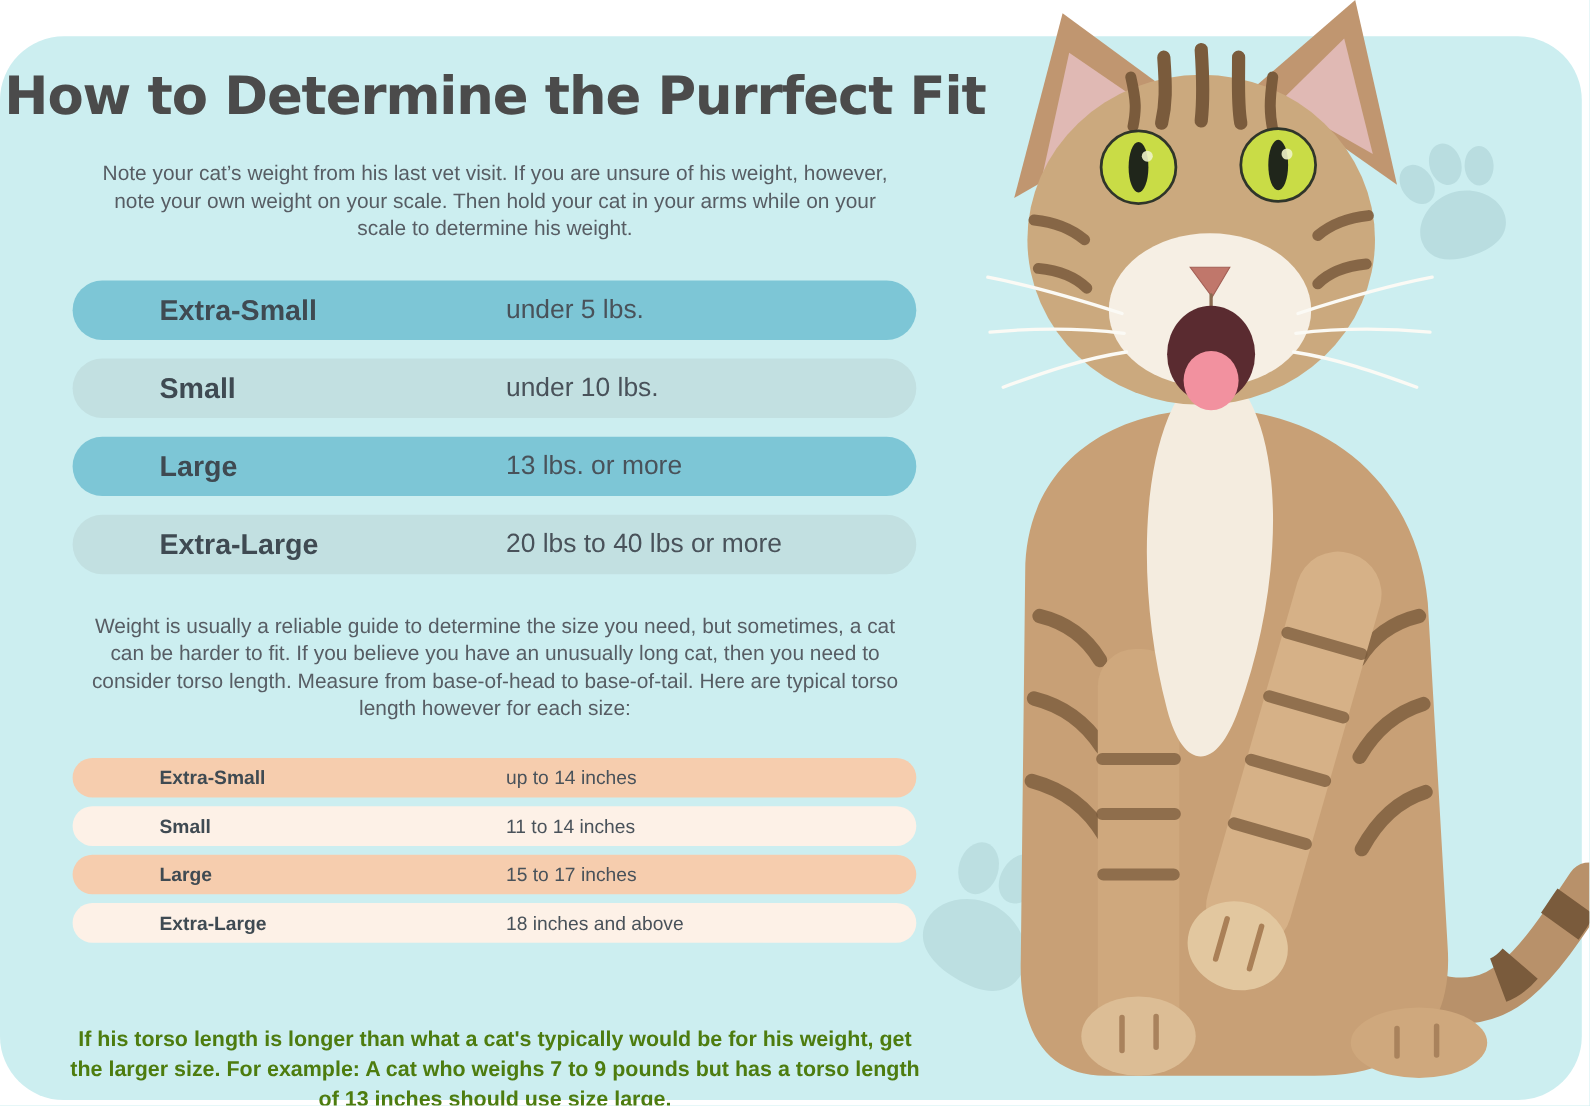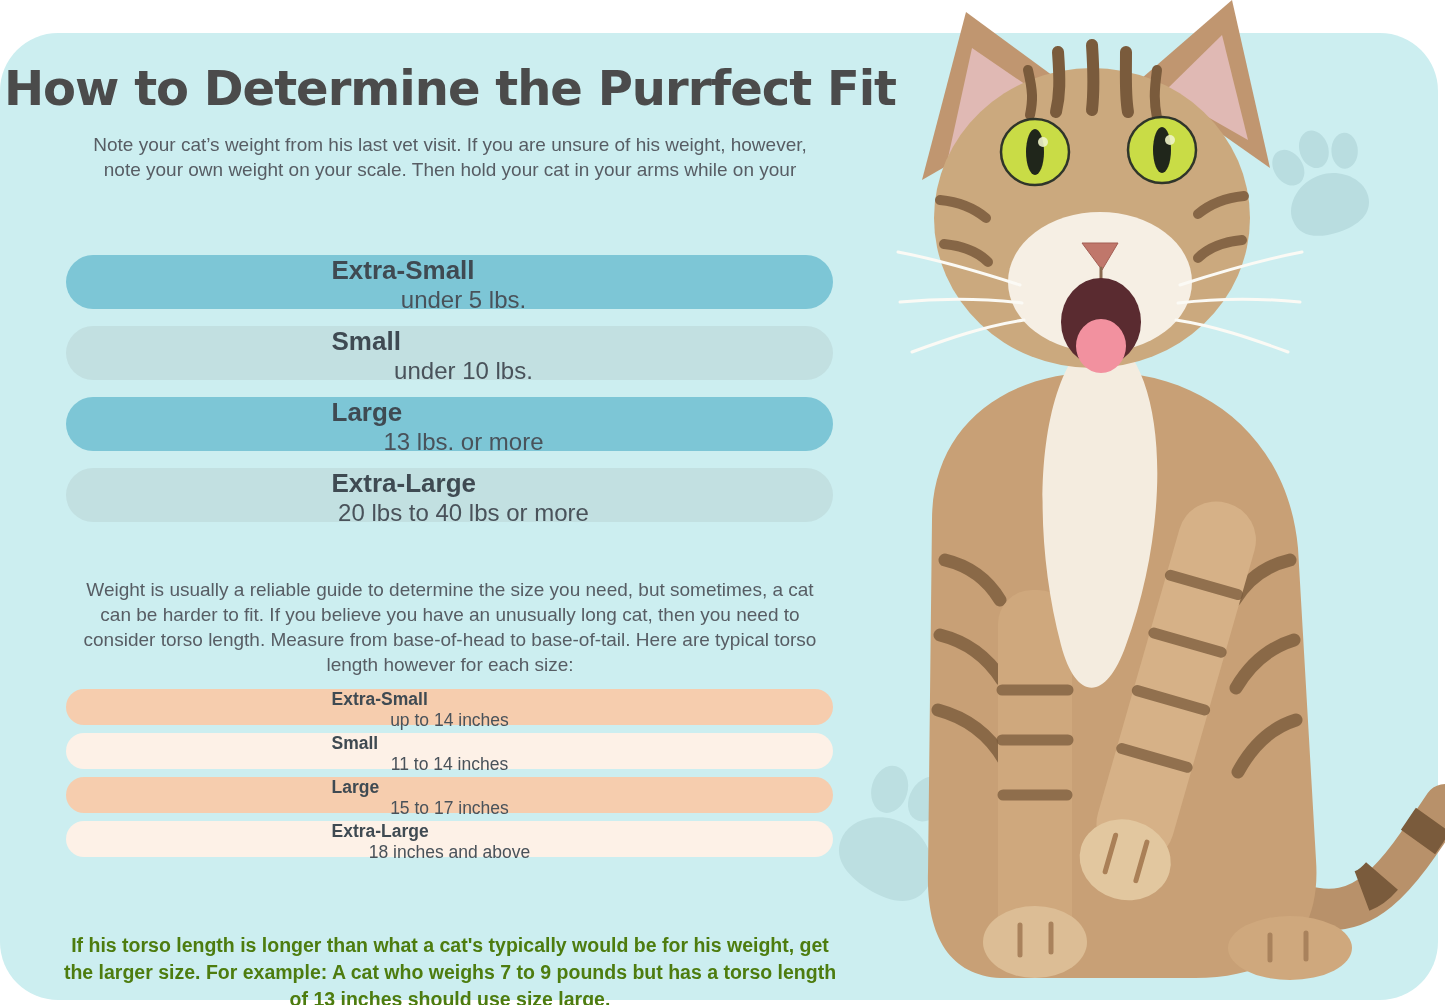--- a/index.html
+++ b/index.html
@@ -12,34 +12,34 @@
     position:absolute;left:0;top:33px;width:1438px;height:967px;
     background:#cceef0;border-radius:58px;
   }
   .page-title{
     position:absolute;left:0;top:60px;width:900px;text-align:center;
     font-family:"DejaVu Sans", sans-serif;font-weight:800;
     font-size:48px;letter-spacing:-1px;color:#4b4b4b;
   }
   .para{position:absolute;left:35px;width:830px;text-align:center;color:#575d64;}
   .para .line{display:block;}
-  .intro{top:132px;font-size:19px;line-height:25px;}
-  .middle{top:557px;font-size:19px;line-height:25px;margin-top:20px;}
+  .intro{top:146px;font-size:19px;line-height:25px;}
+  .middle{top:557px;font-size:19px;line-height:25px;}
   .tip{top:932px;font-size:19.5px;line-height:27px;font-weight:bold;color:#4d7c0f;}
   .size-table{position:absolute;left:66px;width:767px;}
   .t1{top:255px;}
   .t2{top:689px;}
-  .row{display:flex;align-items:center;border-radius:40px;flex-direction:column;}
+  .row{display:flex;align-items:center;border-radius:40px;}
   .t1 .row{height:54px;margin-bottom:17px;}
   .t2 .row{height:36px;margin-bottom:8px;}
   .lbl{padding-left:79px;width:315px;flex:none;font-weight:bold;color:#3f4a52;}
   .t1 .lbl{font-size:26px;}
   .t2 .lbl{font-size:17.5px;}
   .val{color:#49525a;}
-  .t1 .val{font-size:24px;margin-left:28px;}
+  .t1 .val{font-size:24px;}
   .t2 .val{font-size:17.5px;}
   .bg-teal{background:#7dc6d6;}
   .bg-lteal{background:#c2e0e1;}
   .bg-peach{background:#f6cdae;}
   .bg-cream{background:#fdf1e7;}
   .paw{position:absolute;}
   .paw-tr{left:1262px;top:122px;width:120px;height:120px;transform:rotate(-18deg);}
   .paw-mid{left:828px;top:758px;width:150px;height:150px;transform:rotate(32deg);}
   .cat{position:absolute;left:870px;top:0;width:575px;height:1005px;}
 </style>
@@ -132,20 +132,21 @@
       <path d="M306 320 C345 326 380 338 418 352"></path>
     </g>
   </g>
 </svg>
 
 <div class="page-title">How to Determine the Purrfect Fit</div>
 
 <div class="para intro">
   <span class="line">Note your cat’s weight from his last vet visit. If you are unsure of his weight, however,</span>
   <span class="line">note your own weight on your scale. Then hold your cat in your arms while on your</span>
+  <span class="line">scale to determine his weight.</span>
 </div>
 
 <div class="size-table t1">
   <div class="row bg-teal">
     <span class="lbl">Extra-Small</span>
     <span class="val">under 5 lbs.</span>
   </div>
   <div class="row bg-lteal">
     <span class="lbl">Small</span>
     <span class="val">under 10 lbs.</span>

